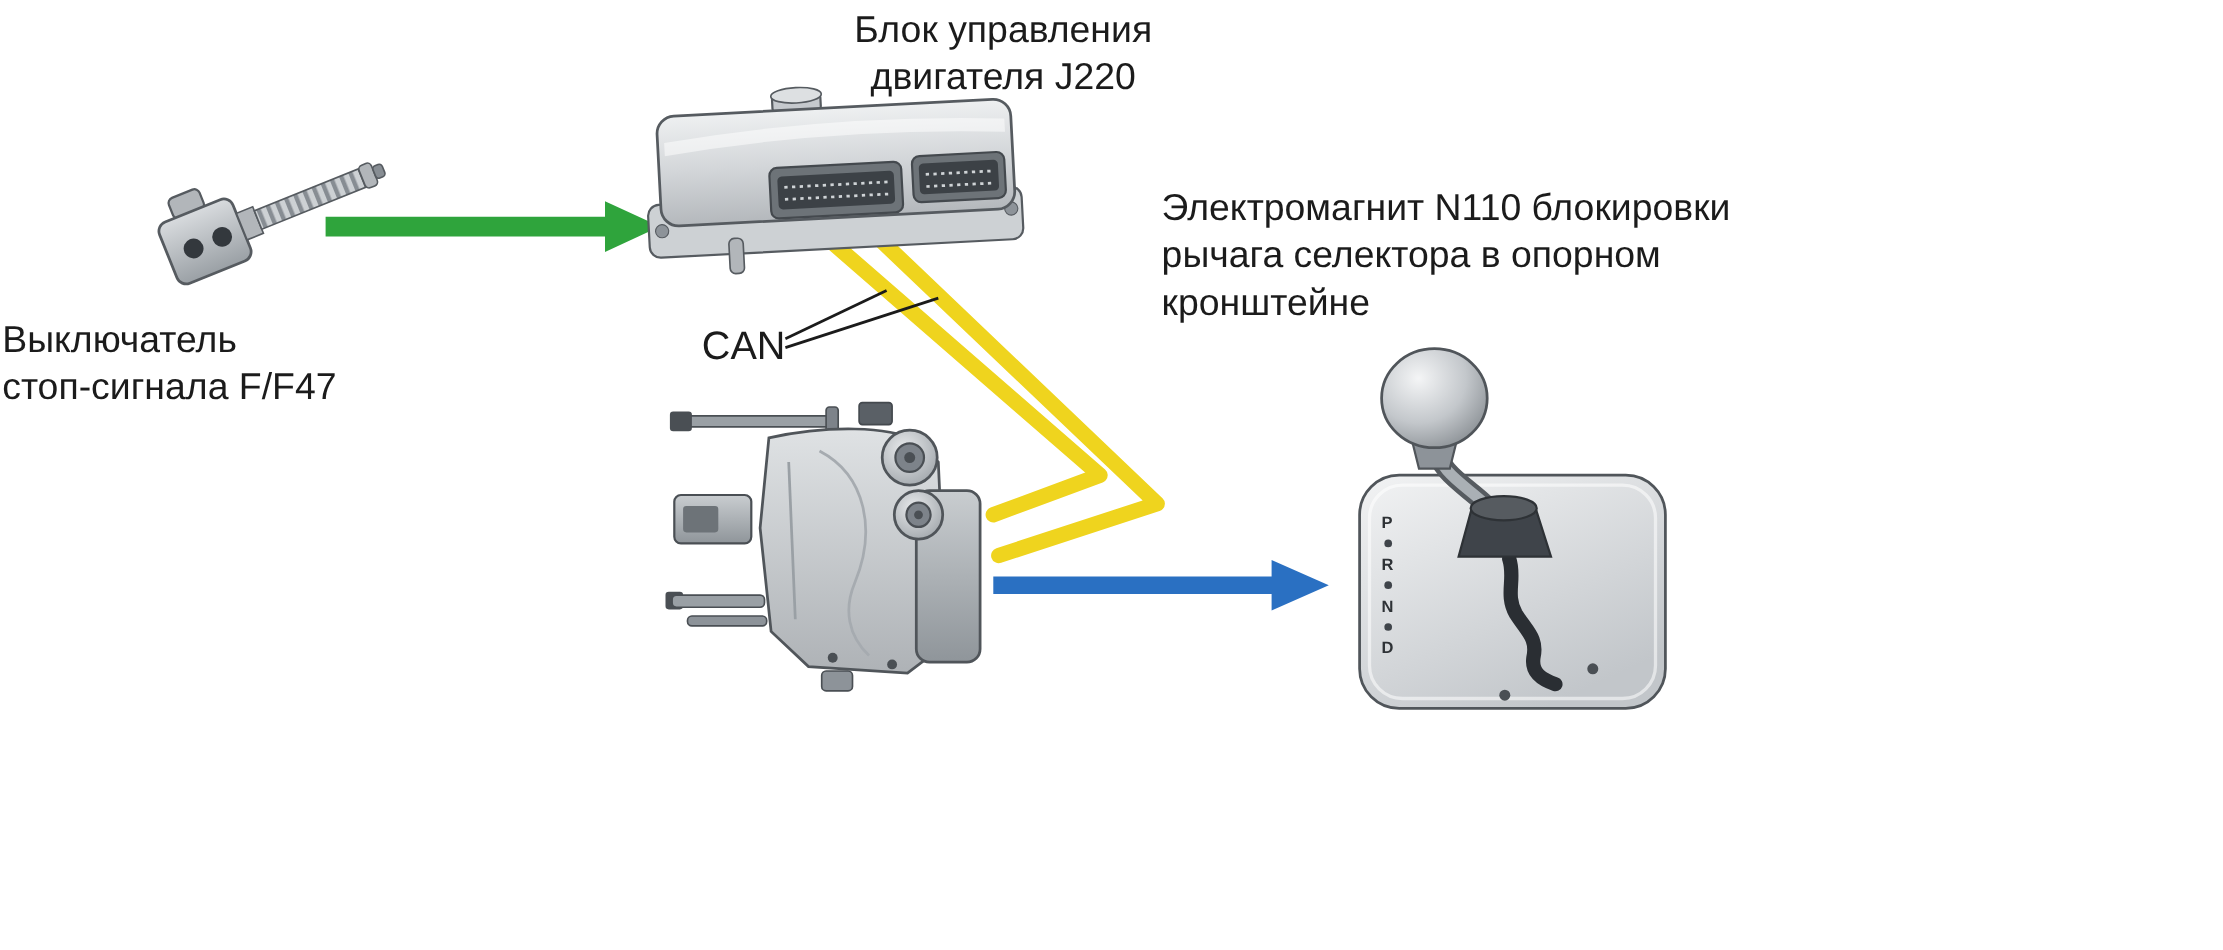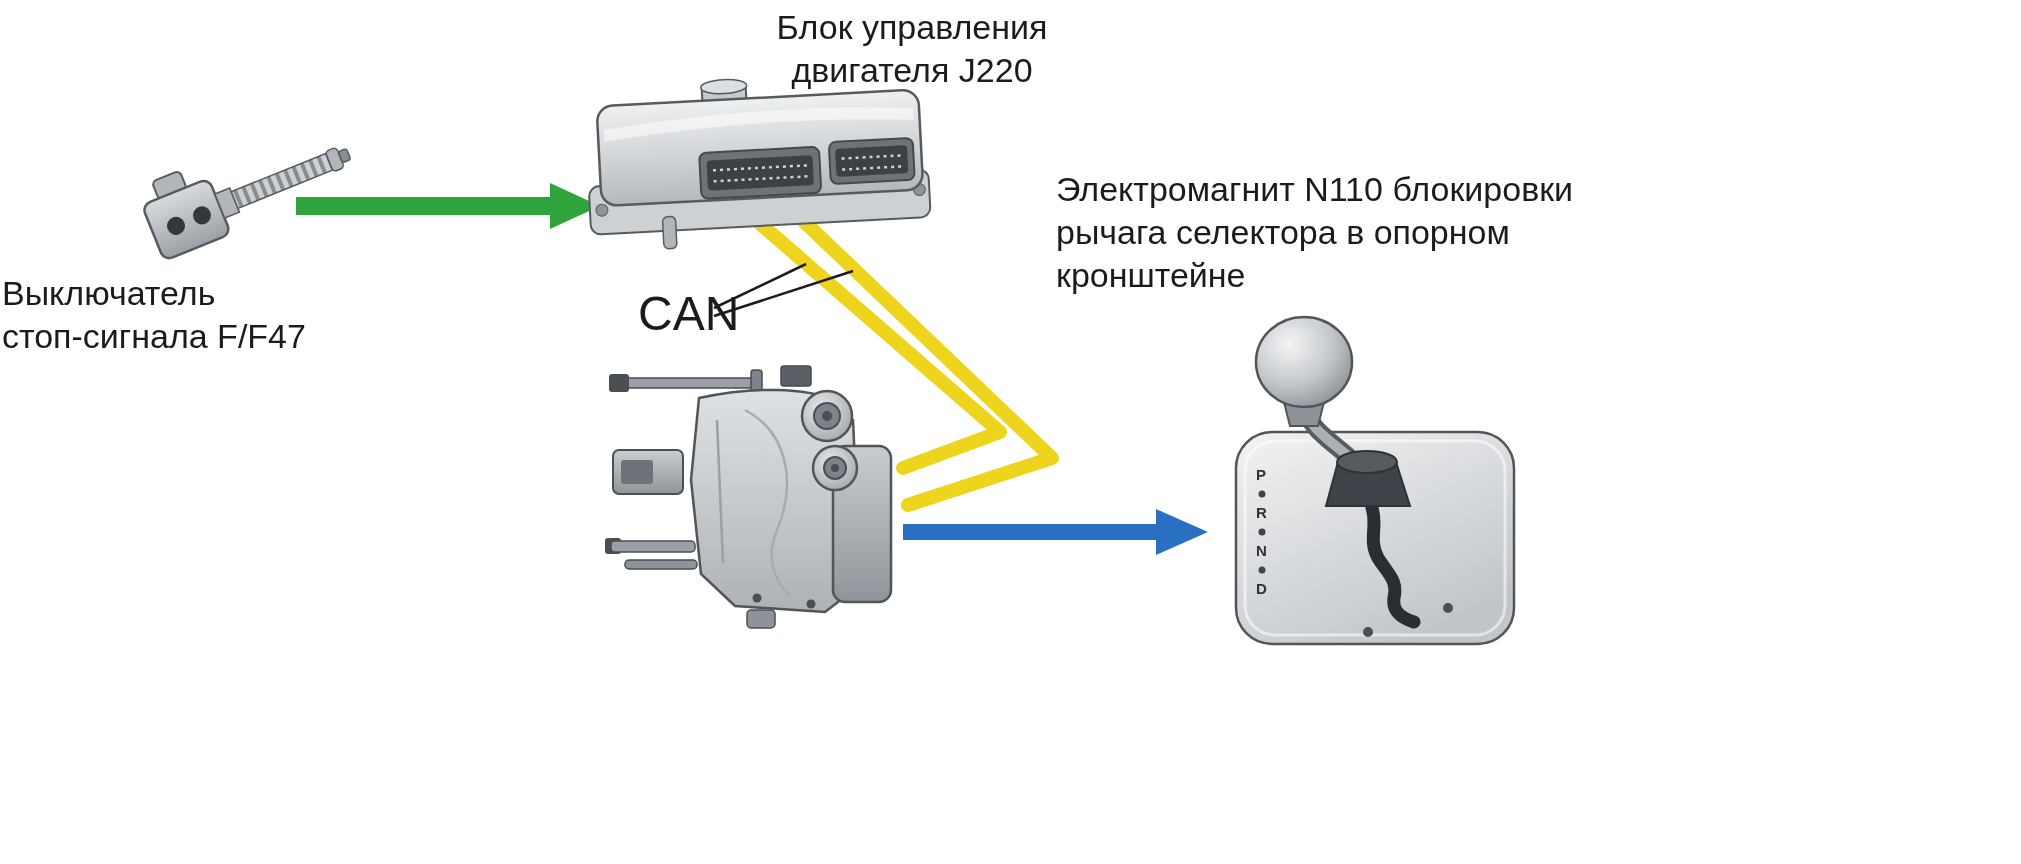--- a/index.html
+++ b/index.html
@@ -2,24 +2,24 @@
 <html><head>
 <meta charset="utf-8">
 <style>
   html,body{margin:0;padding:0;background:#ffffff;}
   .canvas{position:relative;width:2021px;height:864px;background:#ffffff;
           font-family:"Liberation Sans",sans-serif;overflow:hidden;}
   .abs{position:absolute;}
   svg{overflow:visible;display:block;}
   .label{position:absolute;white-space:pre-line;color:#1b1b1b;}
   #ecu-label{left:712px;top:6px;width:400px;text-align:center;font-size:34px;line-height:43px;}
-  #switch-label{left:2px;top:272px;font-size:34px;line-height:43px;}
+  #switch-label{left:2px;top:288px;font-size:34px;line-height:43px;}
   #solenoid-label{left:1056px;top:168px;font-size:34px;line-height:43px;}
   #tcu-label{left:458px;top:630px;font-size:34px;line-height:43px;}
-  #can-label{left:638px;top:294px;font-size:48px;line-height:40px;}
+  #can-label{left:638px;top:294px;font-size:36px;line-height:40px;}
   .pos{font-family:"Liberation Sans",sans-serif;font-weight:bold;font-size:15px;fill:#2e3236;}
 </style>
 </head>
 <body>
 
 <div class="canvas">
 
   <svg class="abs" style="left:0;top:0" width="2021" height="864" viewBox="0 0 2021 864">
     <polyline fill="none" stroke-width="14" stroke-linejoin="round" stroke-linecap="round" points="748,213 1000,432 903,468" stroke="#EFD41E"></polyline>
     <polyline fill="none" stroke-width="14" stroke-linejoin="round" stroke-linecap="round" points="795,213 1052,458 908,505" stroke="#EFD41E"></polyline>

